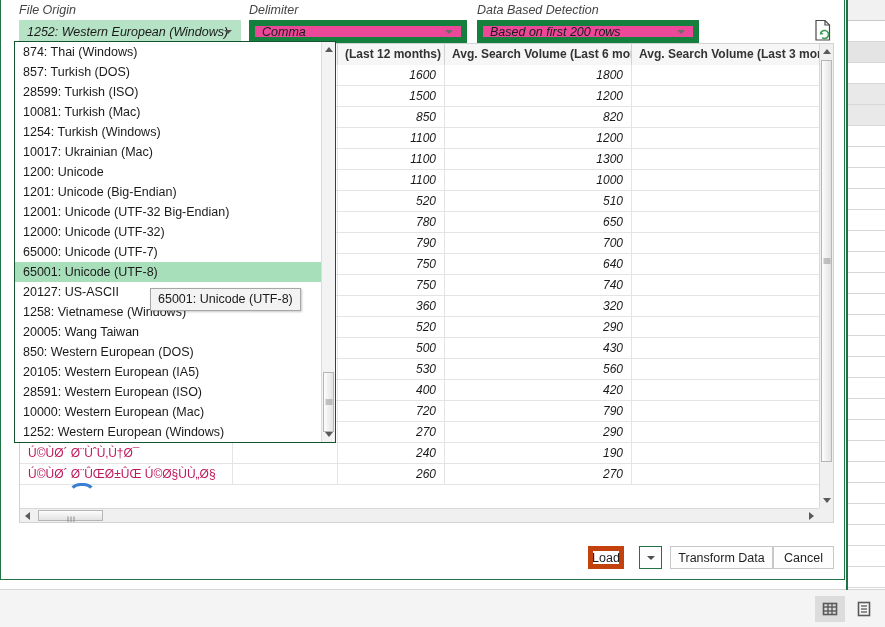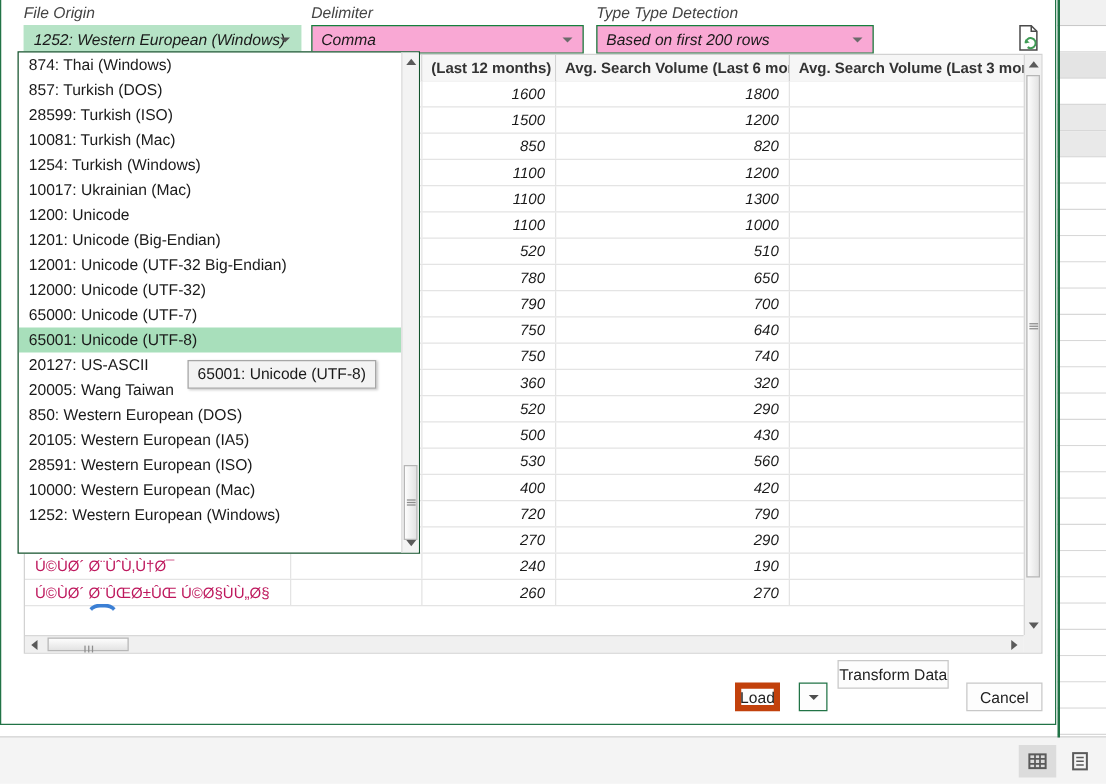--- a/index.html
+++ b/index.html
@@ -29,21 +29,21 @@
   #nav-dialog{
     position:absolute;left:0;top:-10px;width:845px;height:590px;
     background:#ffffff;border:1px solid #217346;
     box-sizing:border-box;
   }
   .dlg-body{position:absolute;left:0;top:10px;right:0;bottom:0;}
 
   .field-group{position:absolute;font-style:italic;}
   .field-label{font-size:12.5px;color:#444;margin-bottom:3px;line-height:14px;}
   .combo{
-    position:relative;height:23px;border:1px solid #15803d;background:#f9a8d4;
+    position:relative;height:23px;border:6px solid #15803d;background:#ec4899;
     box-sizing:border-box;display:flex;align-items:center;
     padding:0 22px 0 7px;font-size:12.5px;color:#1a1a1a;white-space:nowrap;overflow:hidden;
   }
   .combo.green{background:#b6e3c6;border:1px solid #b6e3c6;}
   .combo .caret{
     position:absolute;right:8px;top:50%;margin-top:-2px;
     width:0;height:0;border-left:4px solid transparent;border-right:4px solid transparent;
     border-top:4px solid #6b6b6b;
   }
   .combo.green .caret{border-top-color:#4e4e4e;}
@@ -114,21 +114,21 @@
     border-radius:12px 12px 0 0;}
 
   
   .btn{
     height:23px;border:1px solid #c8c8c8;background:#fdfdfd;
     font-size:12.5px;color:#1f1f1f;display:flex;align-items:center;justify-content:center;
     box-sizing:border-box;position:absolute;
   }
   #btn-load{left:587px;top:545px;width:36px;border:5px solid #c2410c;}
   #btn-load-split{left:638px;top:545px;width:23px;border:1px solid #217346;border-left:1px solid #217346;}
-  #btn-transform{left:669px;top:527px;width:89px;text-align:center;}
+  #btn-transform{left:669px;top:545px;width:103px;text-align:center;}
   #btn-cancel{left:772px;top:545px;width:61px;}
   #btn-load-split .caret{position:static;margin:0;width:0;height:0;border-left:4px solid transparent;border-right:4px solid transparent;border-top:4px solid #4e4e4e;}
 
   
   #origin-dropdown{
     position:absolute;left:14px;top:41px;width:322px;height:402px;
     background:#fff;border:1px solid #14532d;box-sizing:border-box;z-index:40;
   }
   .dd-scrollport{position:absolute;left:0;top:0;right:14px;bottom:0;overflow:hidden;}
   .dd-item{height:20px;line-height:20px;padding:0 4px 0 8px;font-size:12.5px;color:#1a1a1a;white-space:nowrap;}
@@ -220,21 +220,21 @@
 
     <div class="field-group" id="grp-delim">
       <div class="field-label">Delimiter</div>
       <div class="combo">
         <span>Comma</span>
         <span class="caret"></span>
       </div>
     </div>
 
     <div class="field-group" id="grp-detect">
-      <div class="field-label">Type Type Detection</div>
+      <div class="field-label">Data Based Detection</div>
       <div class="combo">
         <span>Based on first 200 rows</span>
         <span class="caret"></span>
       </div>
     </div>
 
     <div id="refresh-icon">
       <svg width="20" height="24" viewBox="0 0 20 24" aria-hidden="true">
         <path d="M3 1.5 H12 L16.5 6 V21 H3 Z" fill="#ffffff" stroke="#4a4a4a" stroke-width="1.2"></path>
         <path d="M12 1.5 V6 H16.5" fill="none" stroke="#4a4a4a" stroke-width="1.2"></path>
@@ -444,20 +444,21 @@
       <div class="dd-item">10081: Turkish (Mac)</div>
       <div class="dd-item">1254: Turkish (Windows)</div>
       <div class="dd-item">10017: Ukrainian (Mac)</div>
       <div class="dd-item">1200: Unicode</div>
       <div class="dd-item">1201: Unicode (Big-Endian)</div>
       <div class="dd-item">12001: Unicode (UTF-32 Big-Endian)</div>
       <div class="dd-item">12000: Unicode (UTF-32)</div>
       <div class="dd-item">65000: Unicode (UTF-7)</div>
       <div class="dd-item sel">65001: Unicode (UTF-8)</div>
       <div class="dd-item">20127: US-ASCII</div>
+      <div class="dd-item">1258: Vietnamese (Windows)</div>
       <div class="dd-item">20005: Wang Taiwan</div>
       <div class="dd-item">850: Western European (DOS)</div>
       <div class="dd-item">20105: Western European (IA5)</div>
       <div class="dd-item">28591: Western European (ISO)</div>
       <div class="dd-item">10000: Western European (Mac)</div>
       <div class="dd-item">1252: Western European (Windows)</div>
     </div>
   <div class="dd-scroll">
     <div class="dd-up">
         <span class="arr-u"></span>

